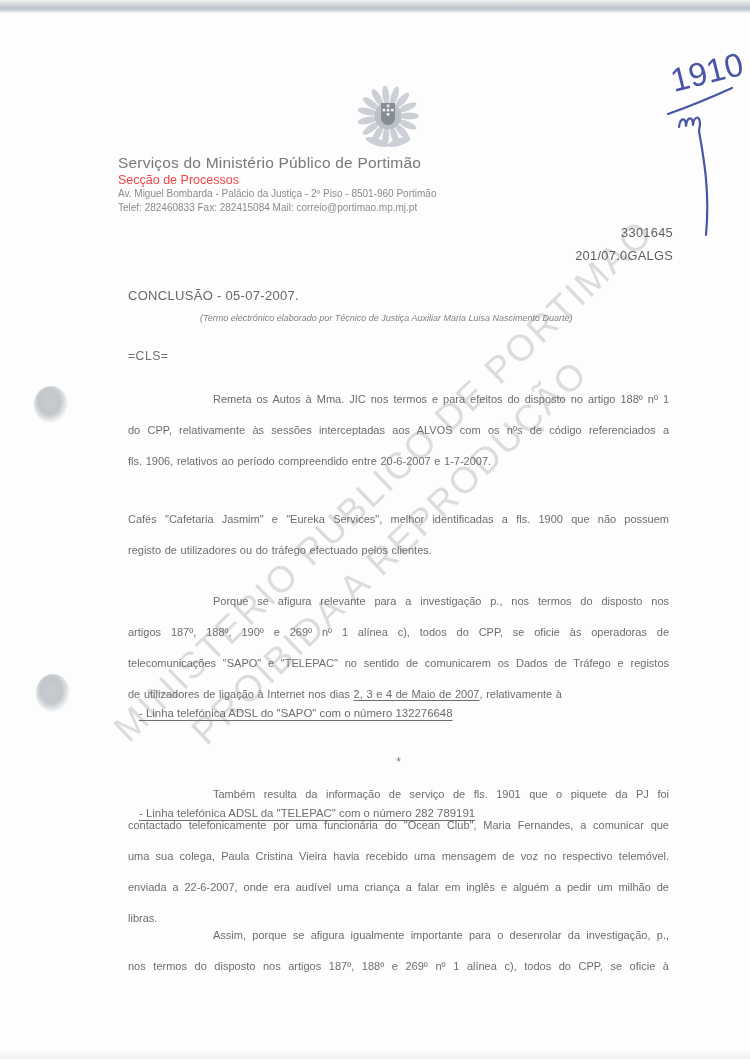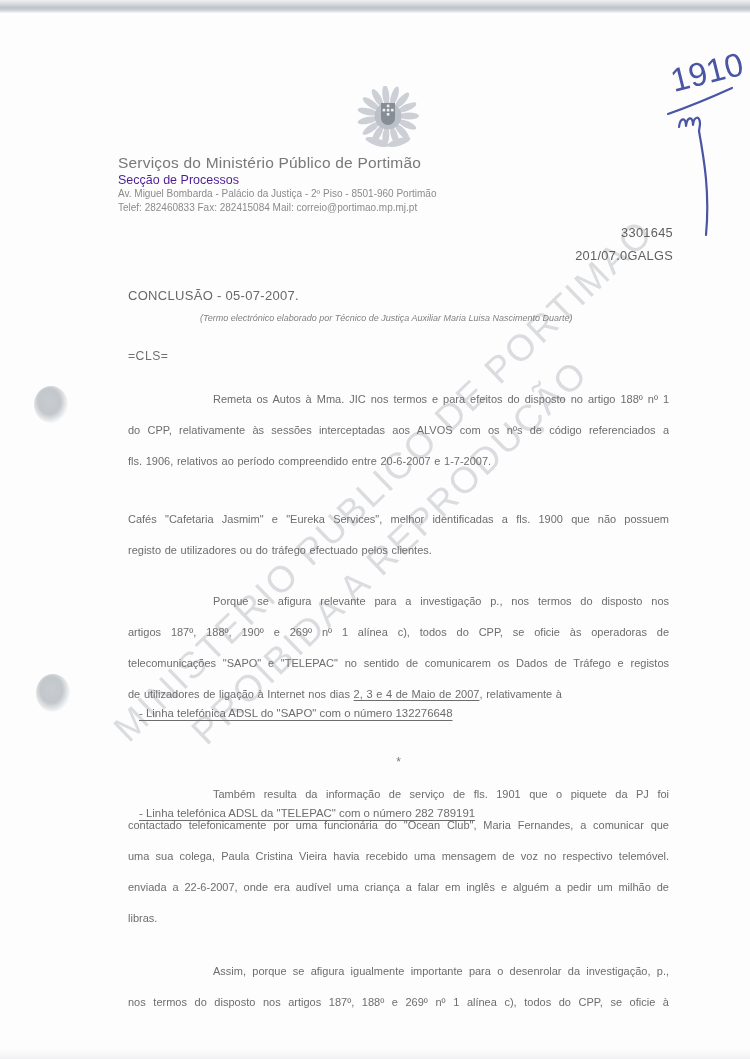--- a/index.html
+++ b/index.html
@@ -28,38 +28,38 @@
   .wm2{position:absolute;left:82px;top:252px;}
   .handwriting{position:absolute;left:652px;top:50px;z-index:3;}
   .hole{position:absolute;border-radius:50%;z-index:2;
     background:radial-gradient(ellipse at 45% 42%,#c8ccd1 0%,#c2c7cc 42%,rgba(255,255,255,0) 74%);}
   .hole1{left:34px;top:386px;width:34px;height:37px;}
   .hole2{left:36px;top:674px;width:34px;height:38px;}
 
   .header{position:absolute;left:118px;top:86px;width:540px;text-align:left;z-index:2;}
   .emblem{display:block;margin:0 auto 2px auto;}
   .org{font-size:15.5px;color:#787878;letter-spacing:.2px;}
-  .dept{font-size:12.5px;color:#4c1d95;margin-top:1px;}
+  .dept{font-size:12.5px;color:#ef4444;margin-top:1px;}
   .addr{font-size:10px;color:#8b8b8b;line-height:12.5px;margin-top:1px;}
 
   .refs{position:absolute;right:77px;top:221px;text-align:right;z-index:2;
     color:#5f5f5f;font-size:12.8px;line-height:23px;letter-spacing:.3px;}
 
   .title{position:absolute;left:128px;top:288px;font-size:13px;color:#686868;letter-spacing:.3px;z-index:2;}
   .subtitle{position:absolute;left:200px;top:313px;font-size:9px;font-style:italic;color:#828282;z-index:2;}
   .cls{position:absolute;left:128px;top:349px;width:541px;
     font-size:12.2px;letter-spacing:.5px;color:#6f6f6f;z-index:2;}
 
   .para{position:absolute;left:128px;width:541px;font-size:11px;color:#6d6d6d;
     line-height:31px;z-index:2;word-spacing:.6px;}
   .ln{text-align:justify;text-align-last:justify;height:31px;overflow:hidden;}
   .ln.last{text-align-last:left;}
   .ln.first{text-indent:85px;}
   .p1{top:384px;} .p2{top:504px;} .p3{top:586px;}
-  .p4{top:779px;} .p5{top:956px;}
+  .p4{top:779px;} .p5{top:920px;}
   .u{text-decoration:underline;text-underline-offset:2px;}
 
   .bullet{position:absolute;left:139px;font-size:11.4px;color:#6d6d6d;z-index:2;
     text-decoration:underline;text-underline-offset:3px;}
   .b1{top:707px;} .b2{top:775px;margin-top:32px;}
   .ast{position:absolute;left:128px;top:755px;width:541px;text-align:center;
     font-size:12px;color:#7a7a7a;z-index:2;}
 </style>
 </head>
 <body>

